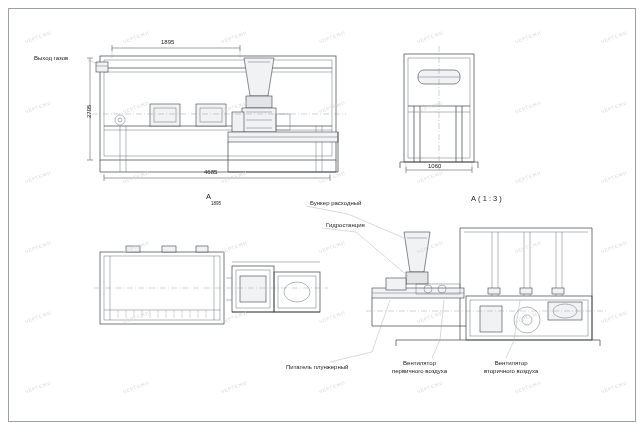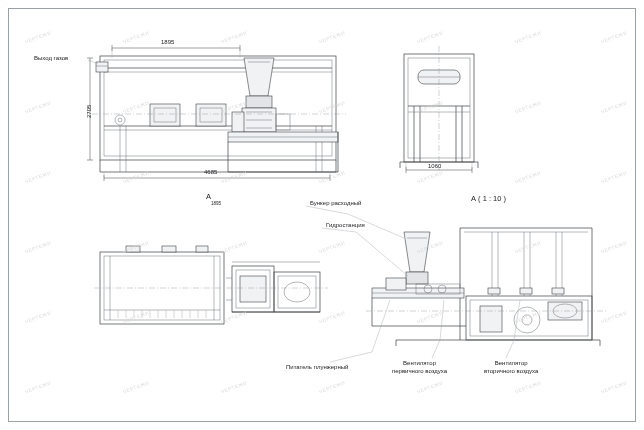--- a/index.html
+++ b/index.html
@@ -329,21 +329,21 @@
 
   <div class="lbl dim vert" style="left:86px; top:118px;">2705</div>
 
   <div class="lbl dim" style="left:204px; top:169px;">4685</div>
 
   <div class="lbl dim" style="left:428px; top:163px;">1060</div>
 
   <div class="lbl view" style="left:206px; top:192px;">А</div>
   <div class="lbl" style="left:211px; top:201px; font-size:4.5px;">1895</div>
 
-  <div class="lbl view" style="left:471px; top:194px;">А ( 1 : 10 )</div>
+  <div class="lbl view" style="left:471px; top:194px;">А ( 1 : 3 )</div>
 
   <div class="lbl" style="left:310px; top:200px;">Бункер расходный</div>
 
   <div class="lbl" style="left:326px; top:222px;">Гидростанция</div>
 
   <div class="lbl" style="left:286px; top:364px;">Питатель плунжерный</div>
 
   <div class="lbl" style="left:392px; top:360px; text-align:center;">
     <div>Вентилятор</div>
     <div>первичного воздуха</div>

